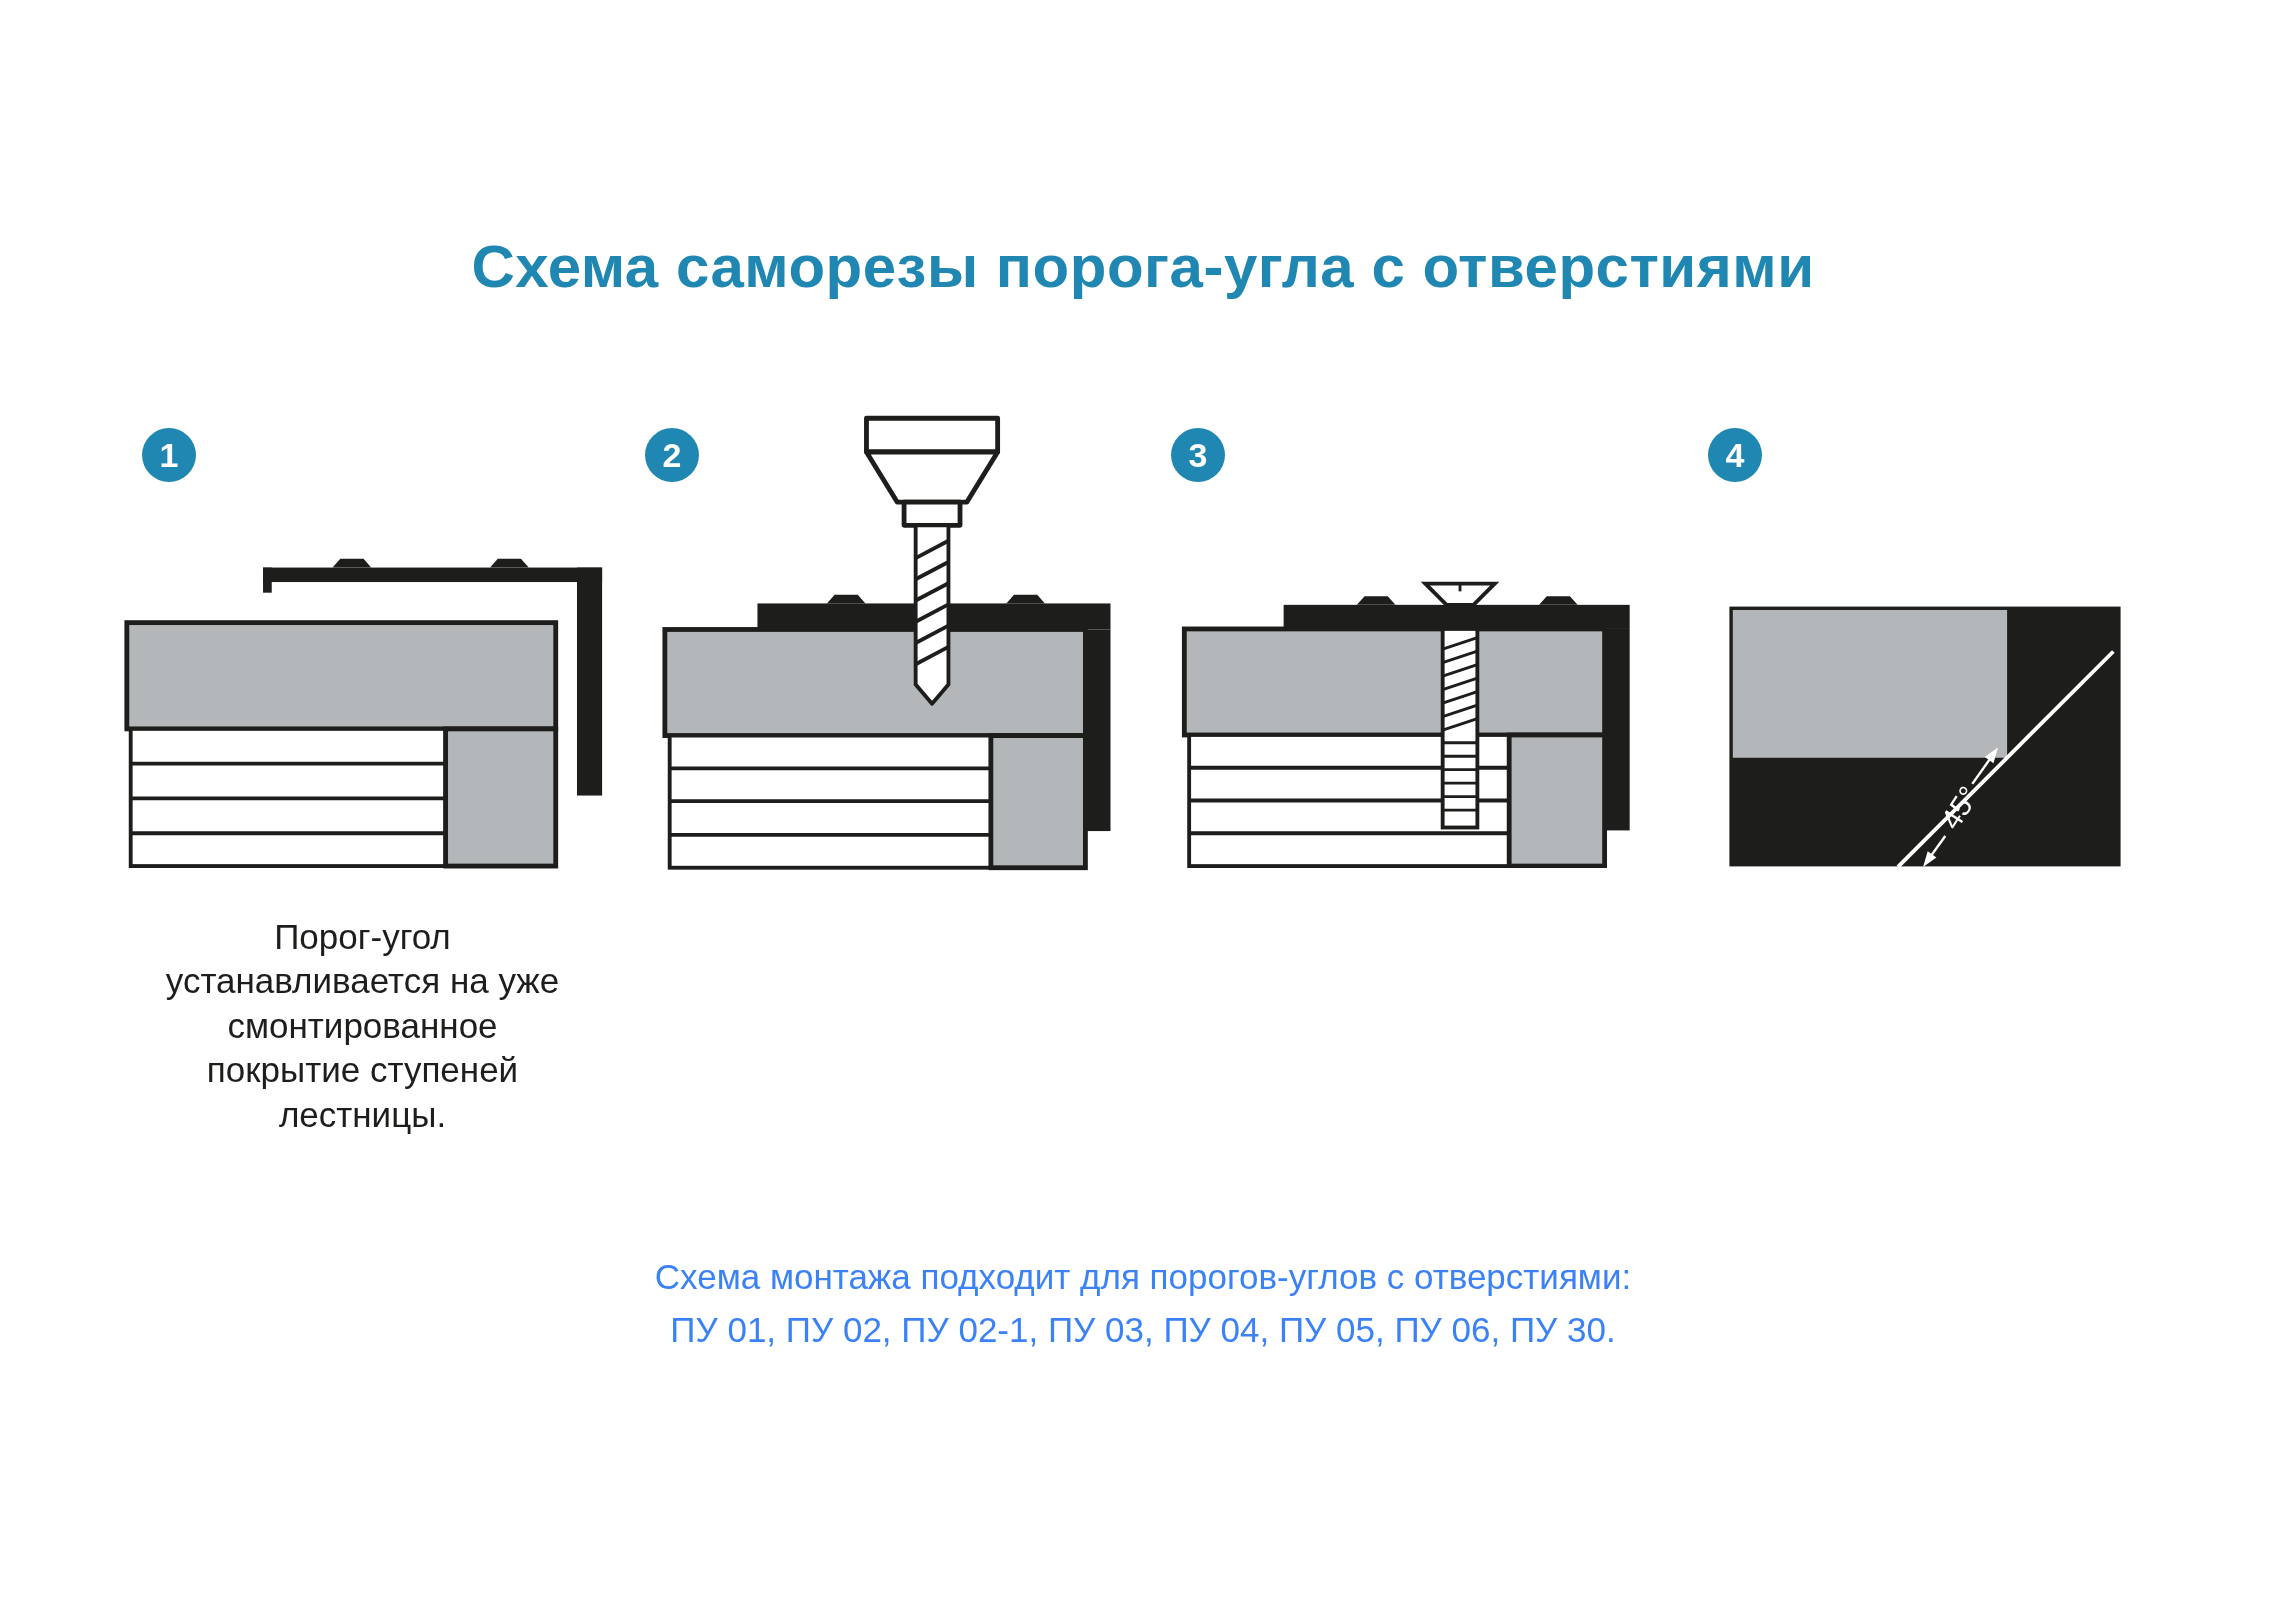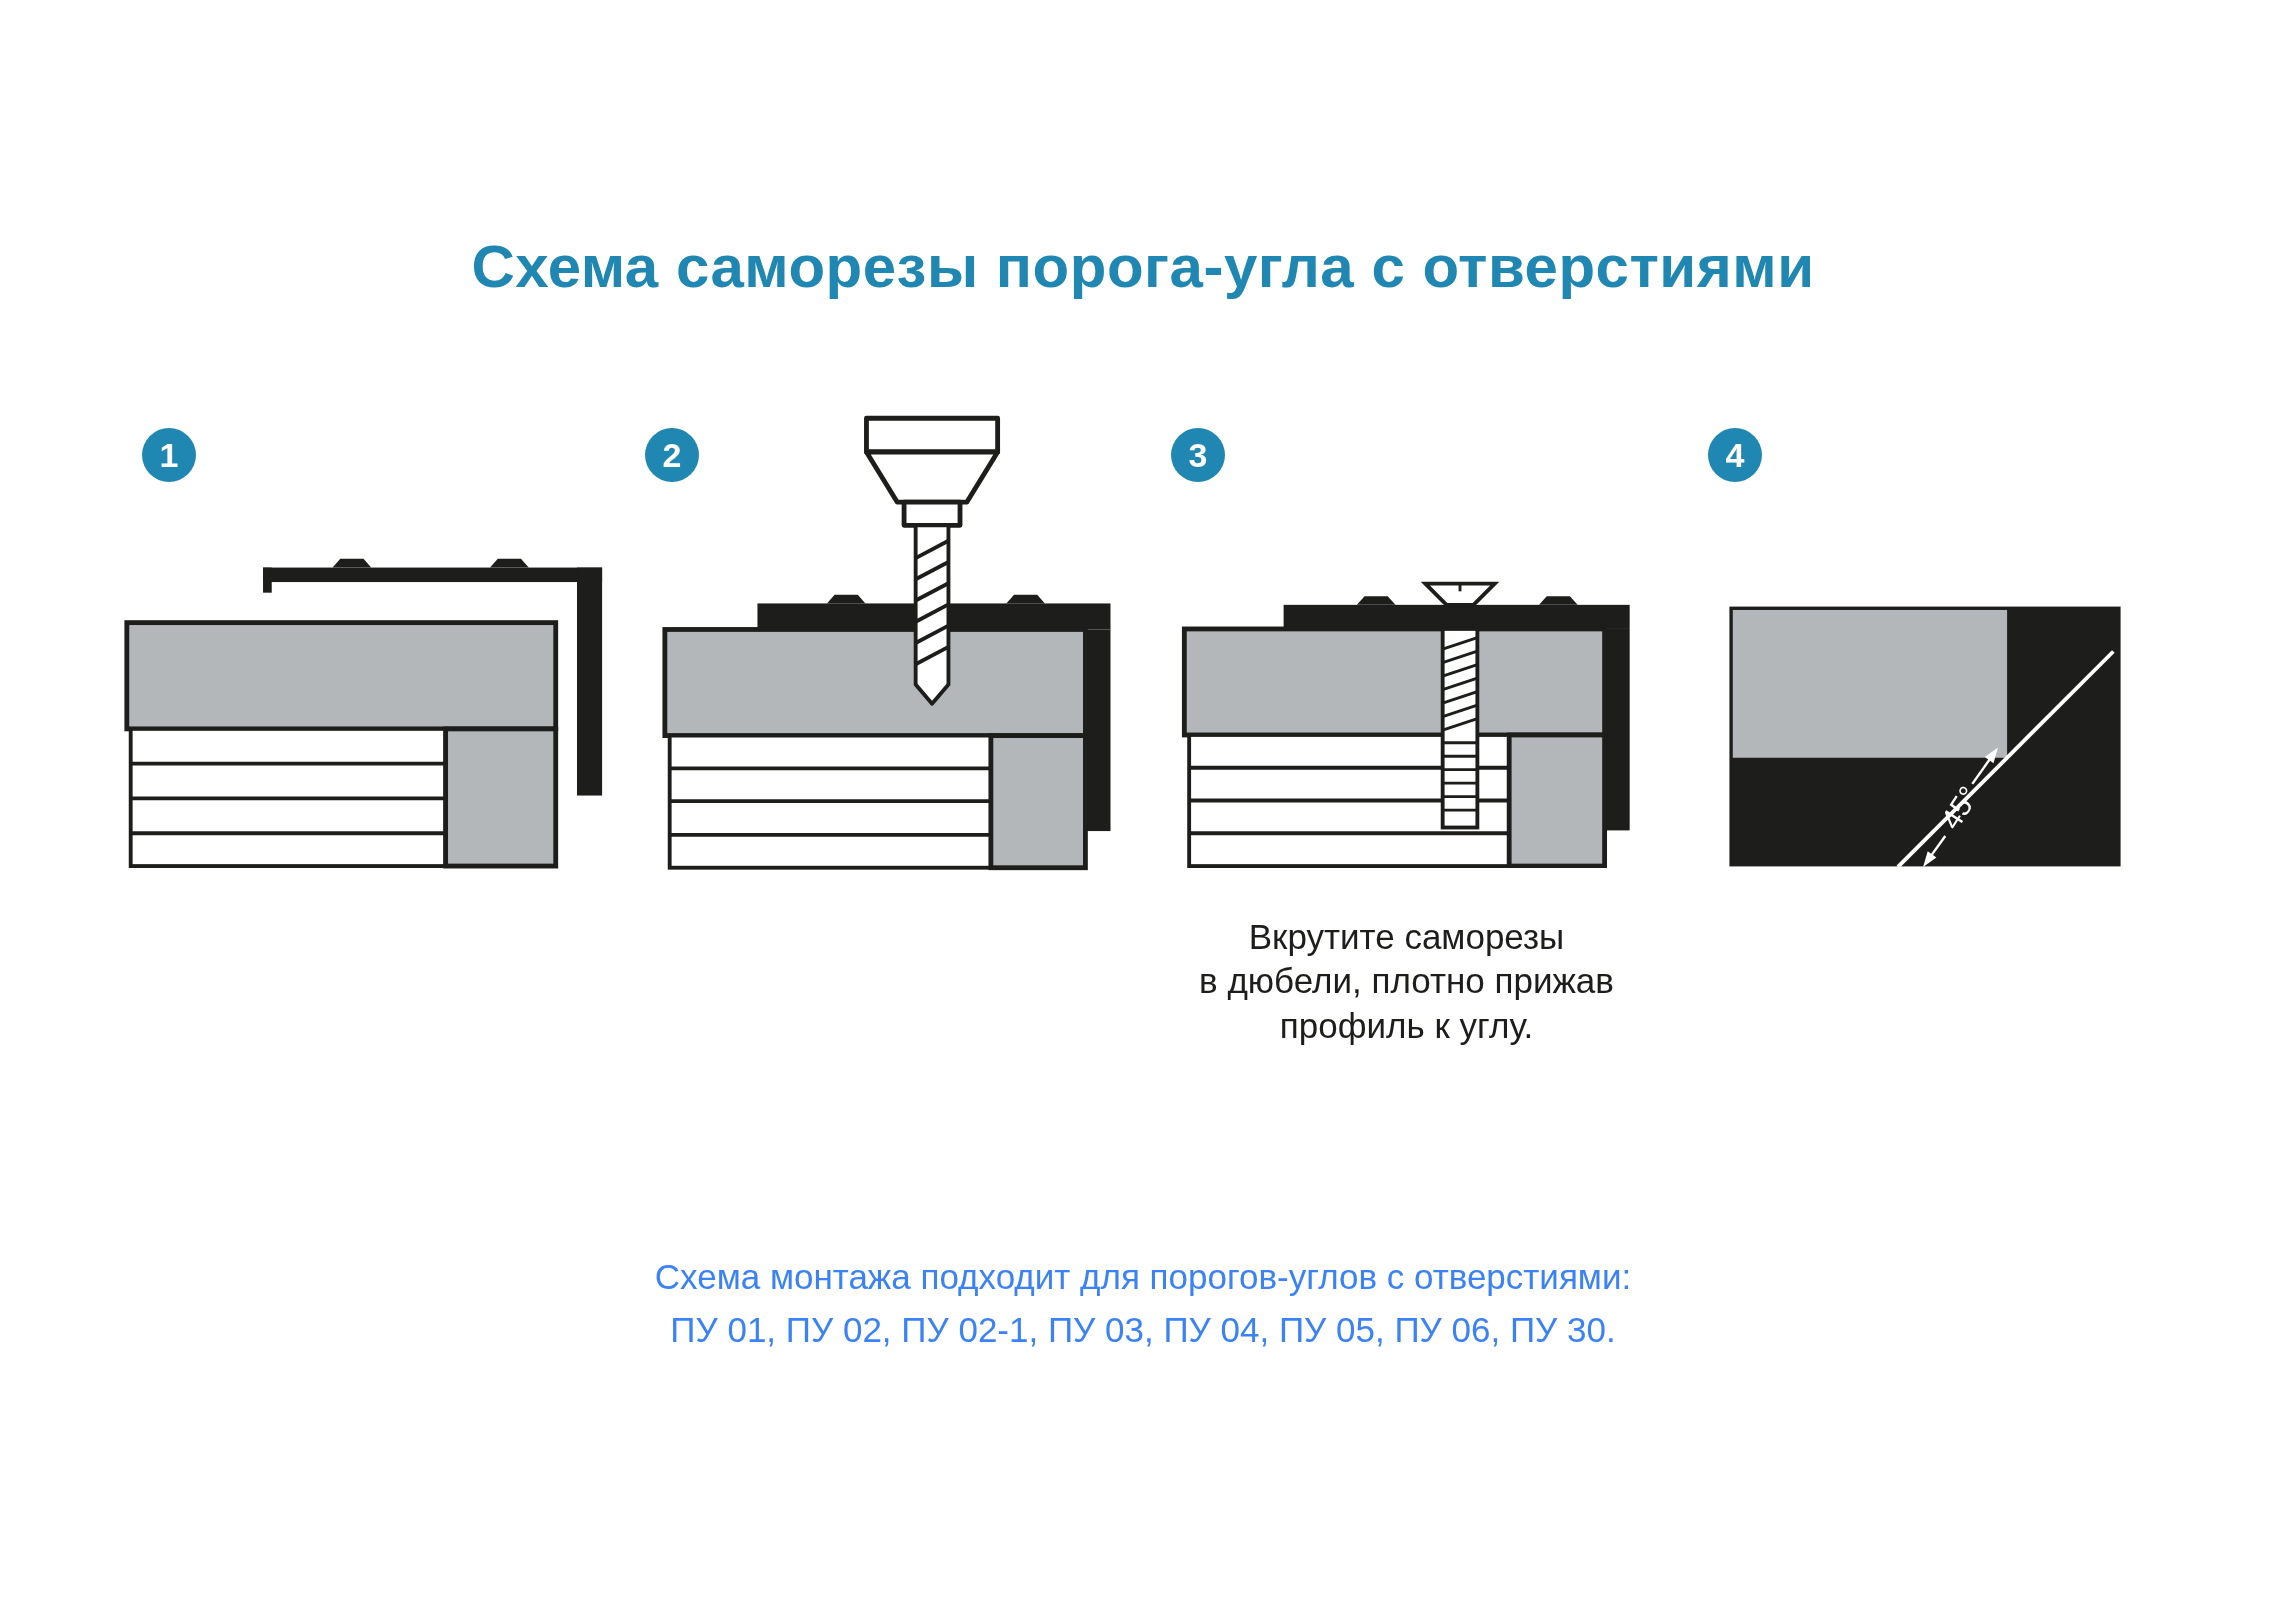--- a/index.html
+++ b/index.html
@@ -152,21 +152,23 @@
       <g stroke="#ffffff" fill="#ffffff">
         <line x1="254" y1="186" x2="276" y2="155" stroke-width="2.5"></line>
         <polygon points="280.6,148.5 275.9,164.7 266.9,158.3" stroke="none"></polygon>
         <line x1="226" y1="240" x2="208" y2="265" stroke-width="2.5"></line>
         <polygon points="203,272 216.8,262.2 207.8,255.8" stroke="none"></polygon>
         <text class="angle-text" text-anchor="middle" dominant-baseline="middle" transform="translate(243,212) rotate(-57)" stroke="none">45°</text>
       </g>
     </svg>
   </div>
 
-  <p class="caption" id="cap-3">Вкрутите саморезы
-в дюбели, плотно прижав
-профиль к углу.</p>
+  <p class="caption" id="cap-1">Порог-угол
+устанавливается на уже
+смонтированное
+покрытие ступеней
+лестницы.</p>
 
   <p class="footer">Схема монтажа подходит для порогов-углов с отверстиями:
 ПУ 01, ПУ 02, ПУ 02-1, ПУ 03, ПУ 04, ПУ 05, ПУ 06, ПУ 30.</p>
 
 </div>
 
 
 </body></html>

